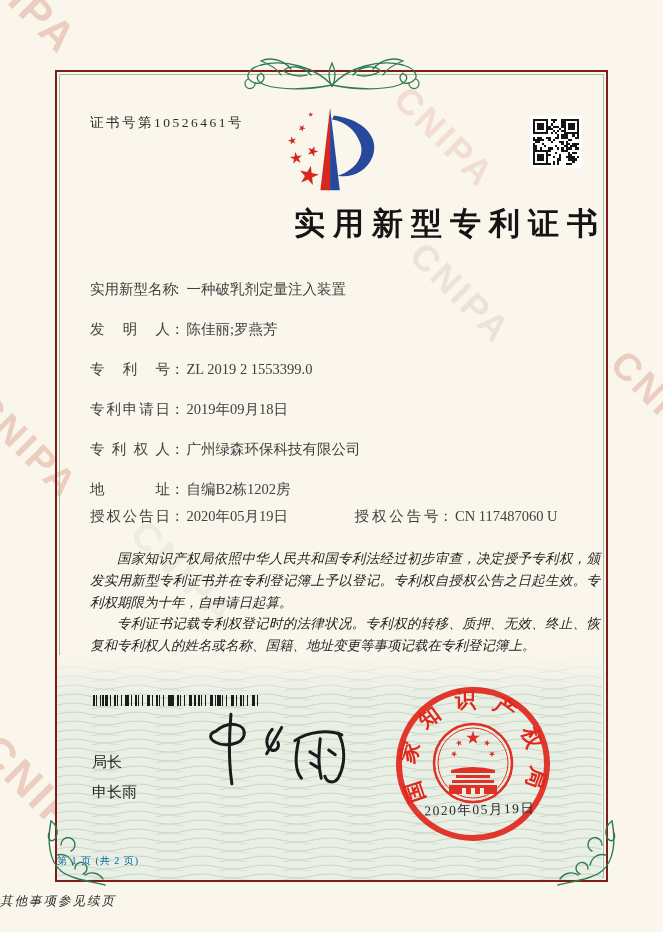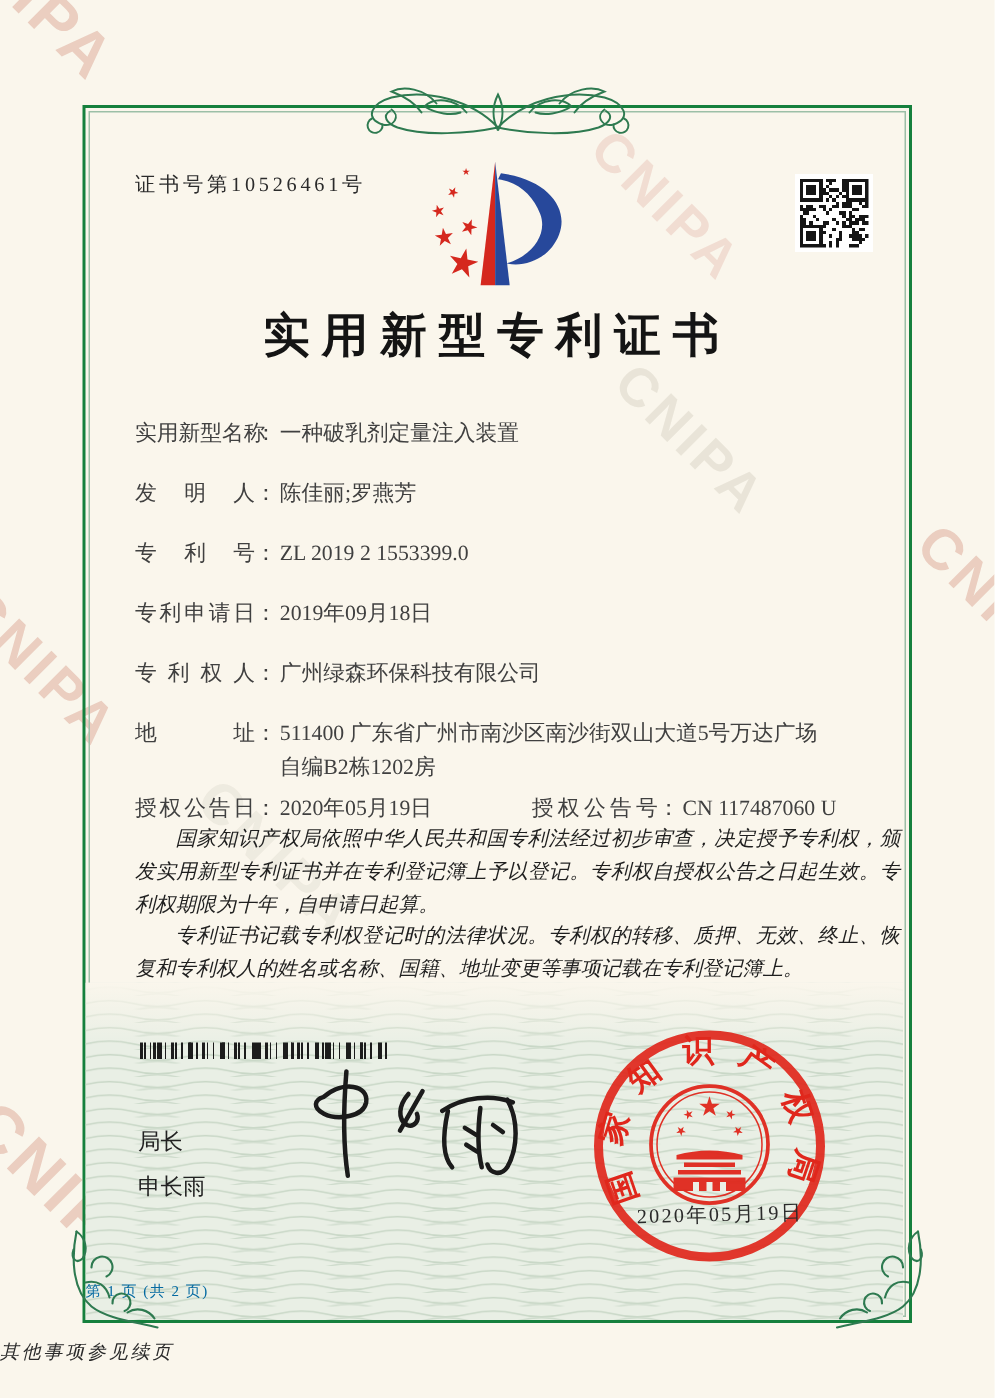--- a/index.html
+++ b/index.html
@@ -17,34 +17,34 @@
   .wm2{left:598px;top:-46px;font-size:42px;}
   .wm3{left:382px;top:116px;font-size:36px;}
   .wm4{left:398px;top:272px;font-size:36px;}
   .wm5{left:-40px;top:424px;font-size:38px;}
   .wm6{left:598px;top:382px;font-size:38px;}
   .wm7{left:118px;top:552px;font-size:38px;}
   .wm8{left:-34px;top:770px;font-size:44px;}
 
   
   .frame{position:absolute;left:55px;top:70px;width:549px;height:808px;
-         border:2px solid #15803d;z-index:1;}
+         border:2px solid #7f1d1d;z-index:1;}
   .frame::before{content:"";position:absolute;left:2px;top:2px;right:2px;bottom:2px;
          border:1px solid #9cbfa7;pointer-events:none;}
   .orn-top{position:absolute;left:50%;top:-25px;transform:translateX(-50%);}
   .corner-fl{position:absolute;bottom:-7px;z-index:4;}
   .corner-fl.left{left:-12px;}
   .corner-fl.right{right:-12px;transform:scaleX(-1);}
 
   .certno{position:absolute;left:33px;top:42px;font-size:13.5px;color:#2b2b2b;
           letter-spacing:2.5px;z-index:3;}
   .logo{position:absolute;left:213px;top:28px;z-index:2;}
   .qr{position:absolute;left:473px;top:44px;background:#ffffff;padding:3px;z-index:3;line-height:0;}
 
-  .title{position:absolute;left:0;right:0;top:131px;text-align:center;font-size:31px;
+  .title{position:absolute;left:0;right:0;top:131px;text-align:right;font-size:31px;
          font-weight:bold;color:#141414;letter-spacing:8px;z-index:3;}
 
   .fields{position:absolute;left:33px;top:206px;width:520px;z-index:3;color:#404040;}
   .frow{font-size:14.5px;line-height:23px;margin-bottom:17px;white-space:nowrap;}
   .frow.addr{margin-bottom:4px;white-space:normal;}
   .flabel{display:inline-block;width:80px;text-align:justify;text-align-last:justify;
           vertical-align:top;}
   .fcolon{display:inline-block;vertical-align:top;}
   .fvalue{display:inline-block;vertical-align:top;margin-left:2px;}
   .fvalue.w-fixed{width:168px;}
@@ -364,21 +364,21 @@
       <div class="frow">
         <span class="flabel">专利号</span><span class="fcolon">：</span><span class="fvalue">ZL 2019 2 1553399.0</span>
       </div>
       <div class="frow">
         <span class="flabel">专利申请日</span><span class="fcolon">：</span><span class="fvalue">2019年09月18日</span>
       </div>
       <div class="frow">
         <span class="flabel">专利权人</span><span class="fcolon">：</span><span class="fvalue">广州绿森环保科技有限公司</span>
       </div>
       <div class="frow addr">
-        <span class="flabel">地址</span><span class="fcolon">：</span><span class="addr-val"><span style="display:block;">511400 广东省广州市南沙区南沙街双山大道5号万达广场</span><span style="display:block;">自编B2栋1202房</span></span>
+        <span class="flabel">地址</span><span class="fcolon">：</span><span class="addr-val"><span style="display:block;">自编B2栋1202房</span></span>
       </div>
       <div class="frow">
         <span class="flabel">授权公告日</span><span class="fcolon">：</span><span class="fvalue w-fixed">2020年05月19日</span><span class="flabel2">授权公告号</span><span class="fcolon">：</span><span class="fvalue">CN 117487060 U</span>
       </div>
     </div>
 
     <div class="paras">
       <p>国家知识产权局依照中华人民共和国专利法经过初步审查，决定授予专利权，颁发实用新型专利证书并在专利登记簿上予以登记。专利权自授权公告之日起生效。专利权期限为十年，自申请日起算。</p>
       <p>专利证书记载专利权登记时的法律状况。专利权的转移、质押、无效、终止、恢复和专利权人的姓名或名称、国籍、地址变更等事项记载在专利登记簿上。</p>
     </div>

